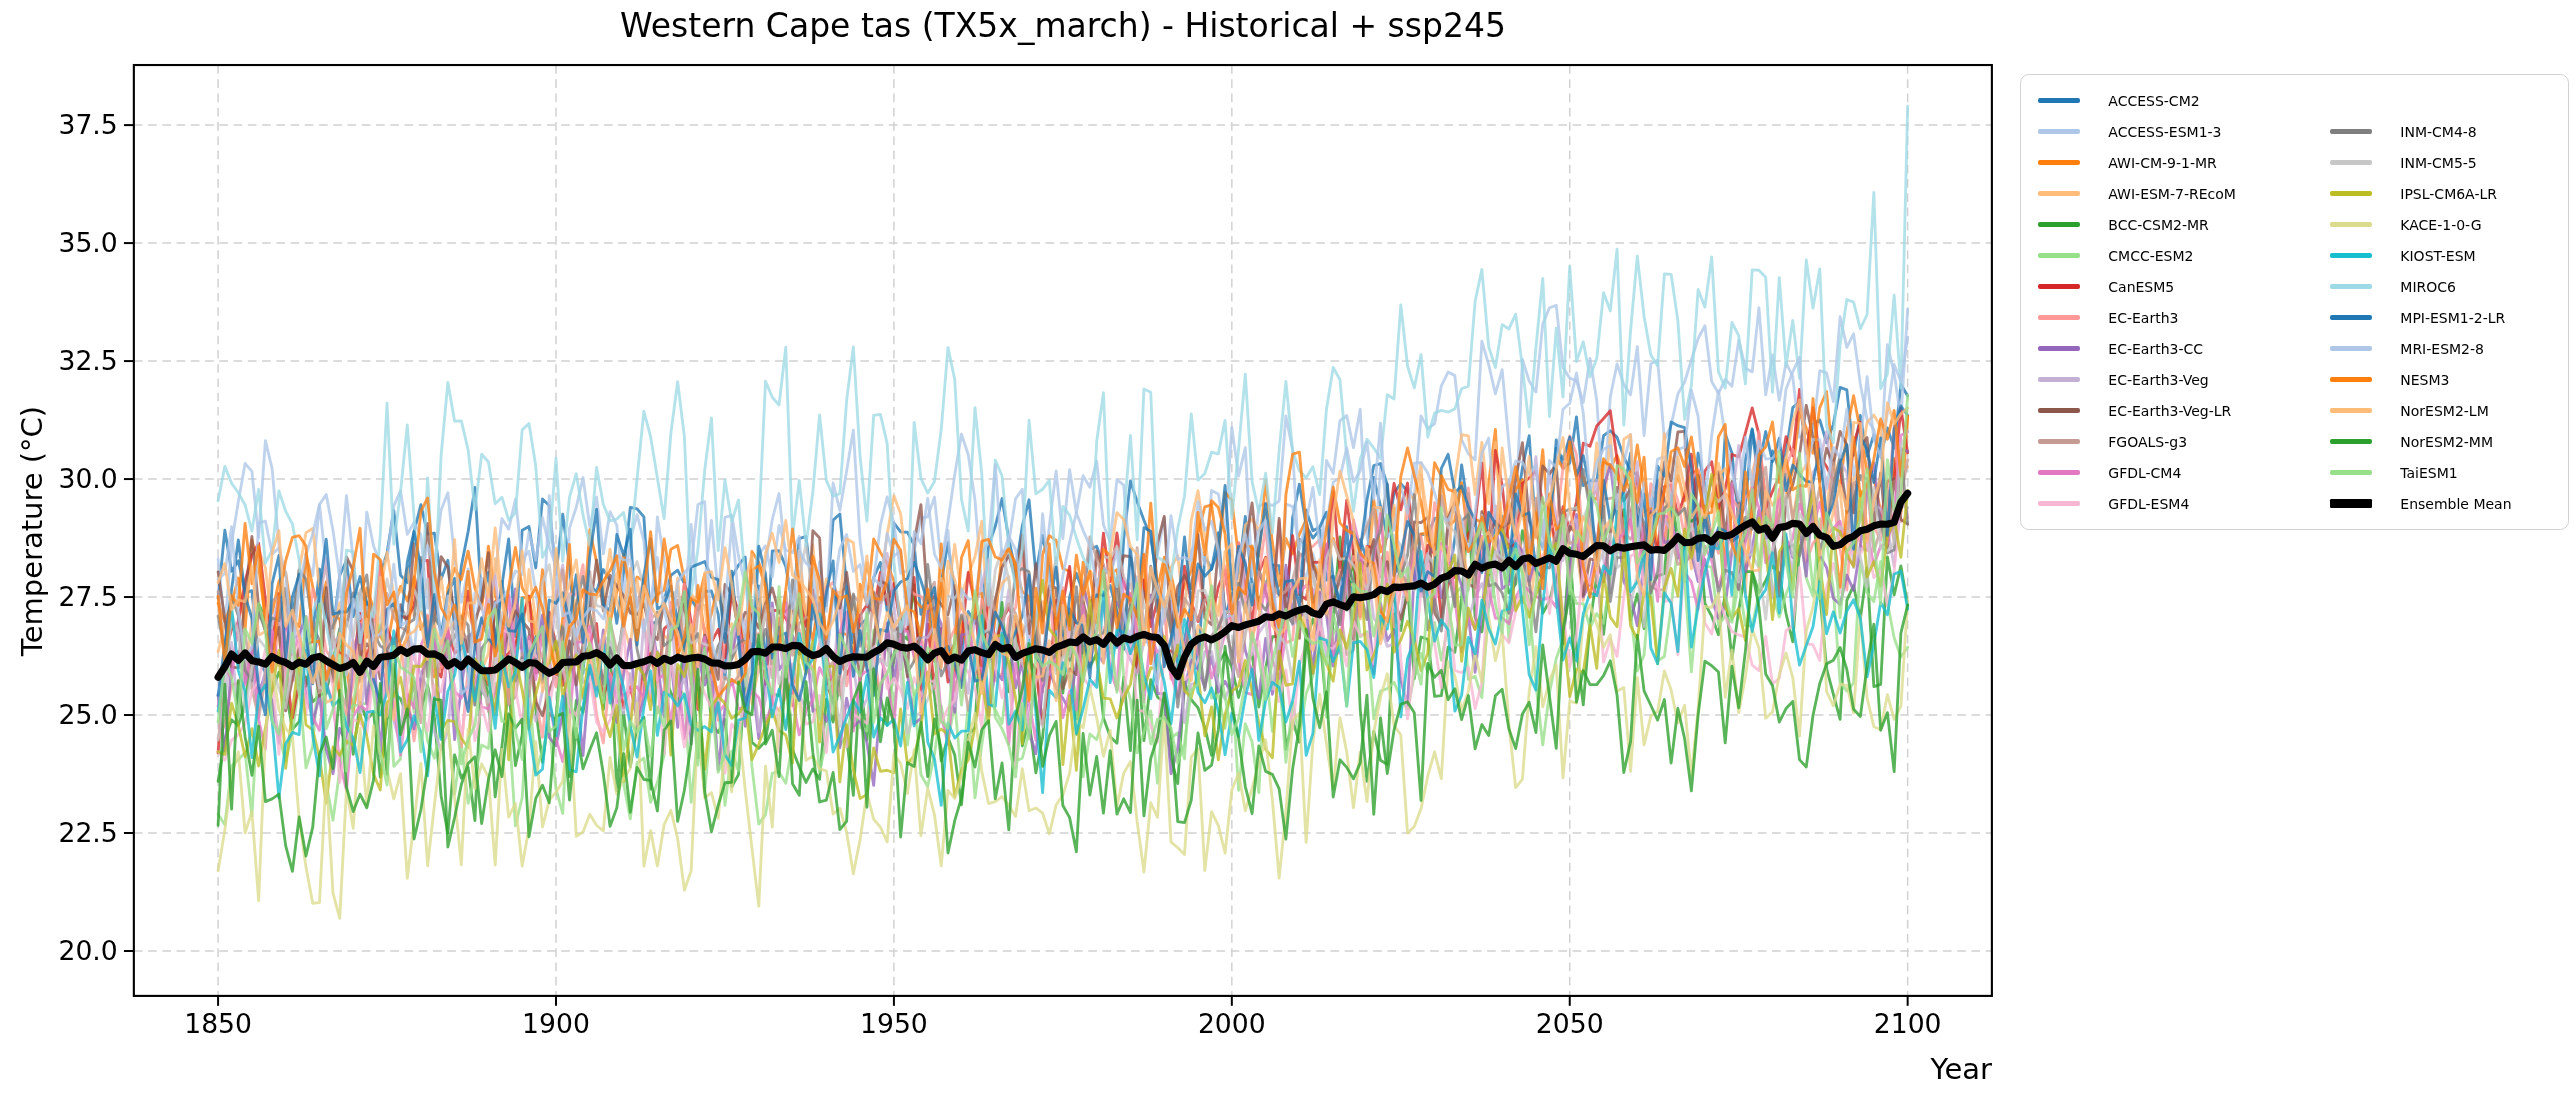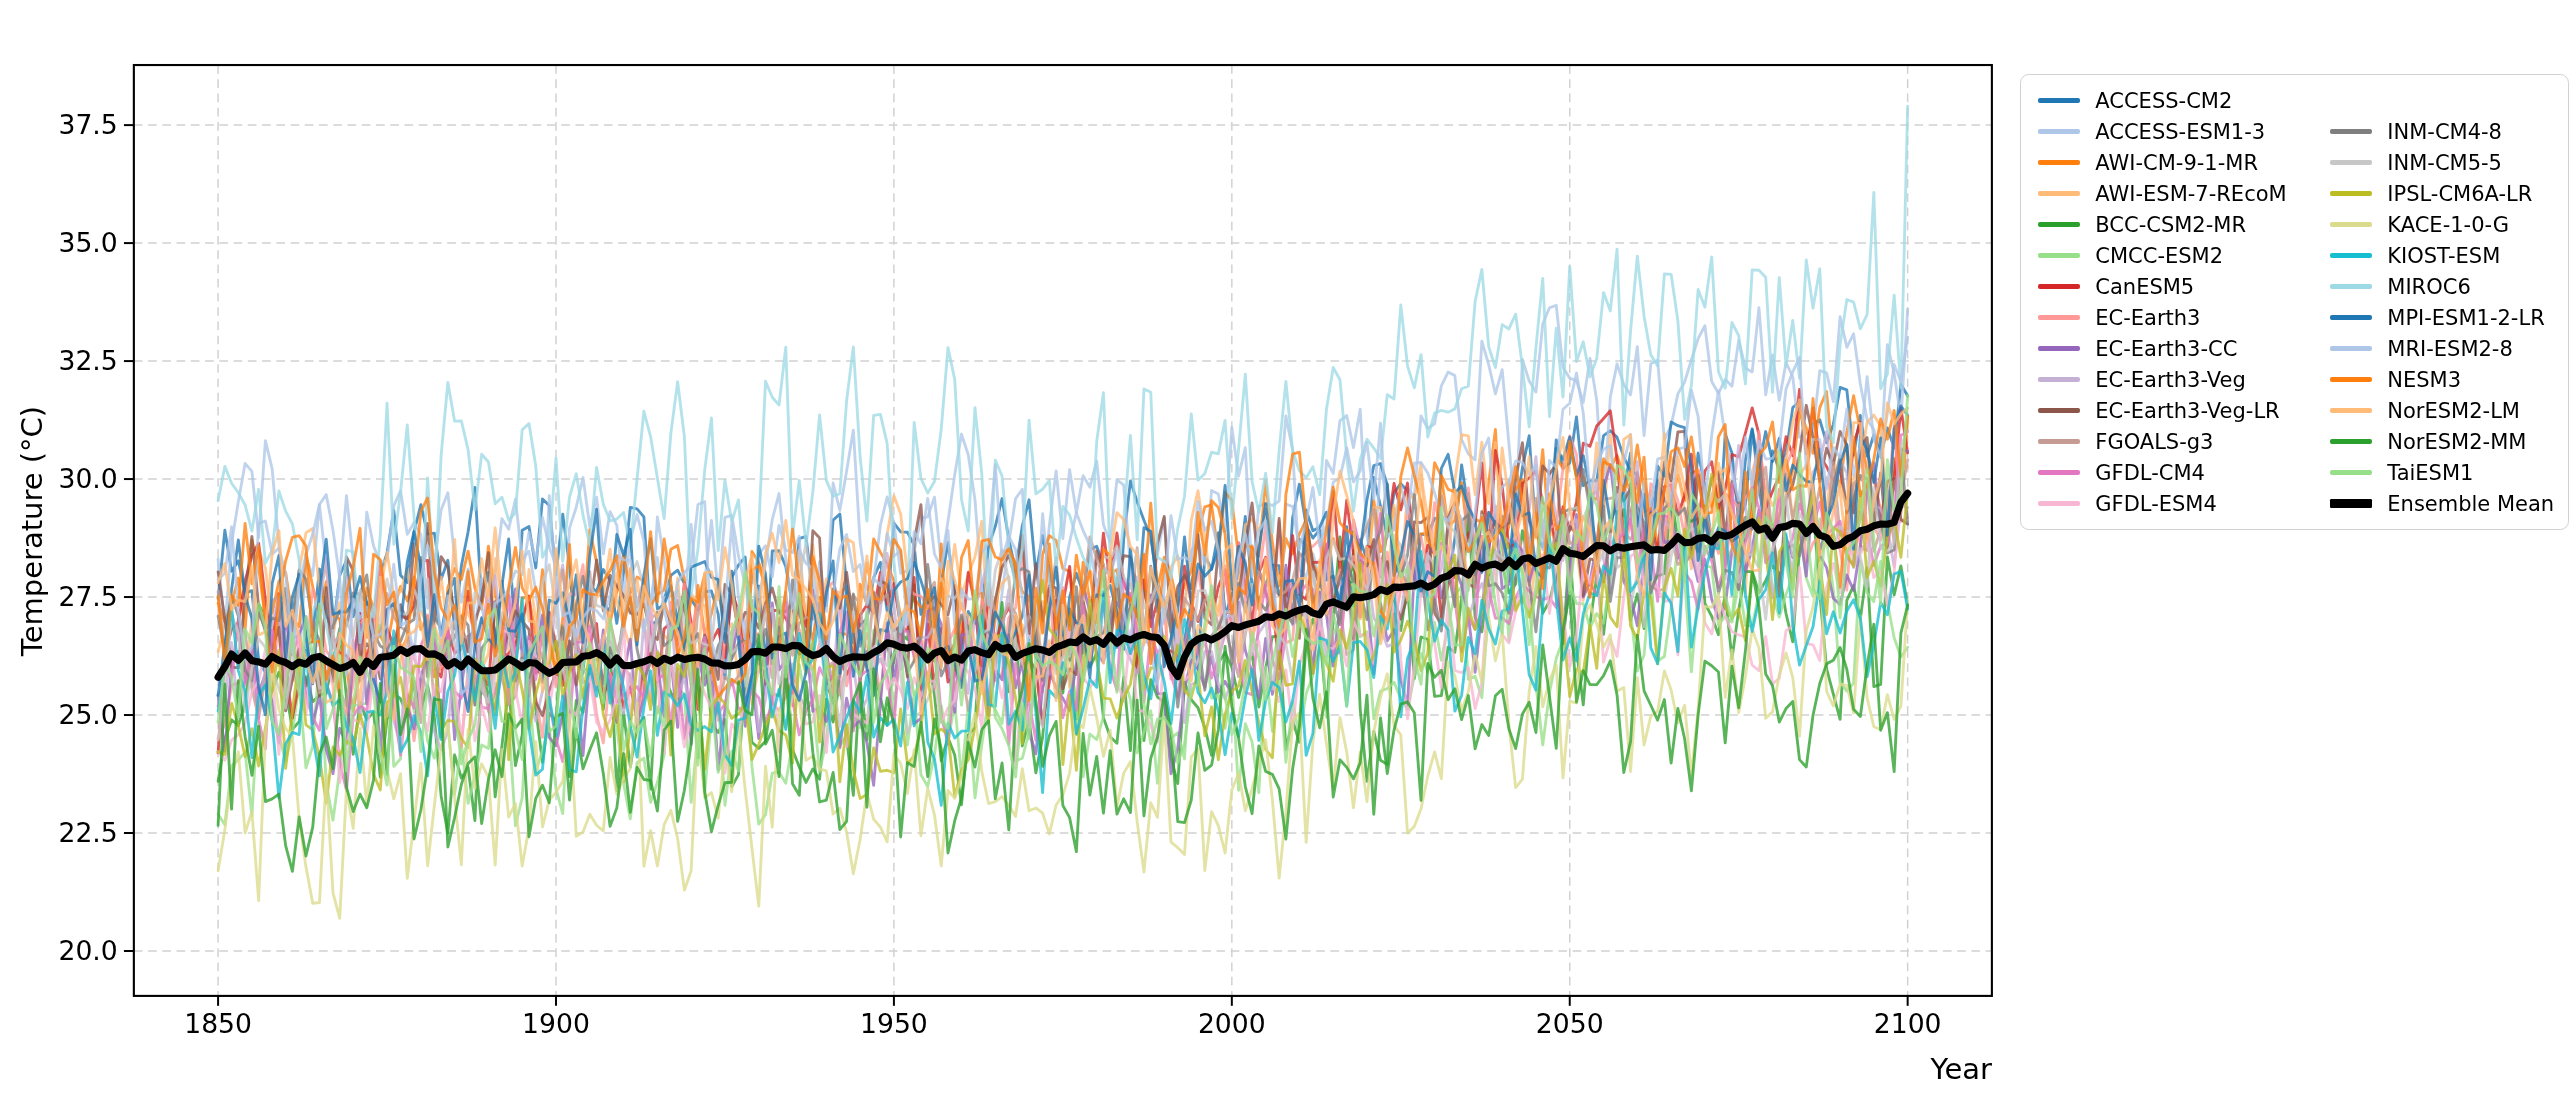--- a/index.html
+++ b/index.html
@@ -15,21 +15,21 @@
            white-space:nowrap;font-size:29px;}
   .legend{position:absolute;left:2020px;top:74px;width:549px;background:#fff;
           border:1.9px solid #d2d2d2;border-radius:8.7px;box-sizing:border-box;
           padding:10px 6.2px 10px 17.3px;display:flex;}
   .legend-col{display:flex;flex-direction:column;}
   #legend-col-1{width:292px;flex:0 0 292px;}
   #legend-col-2{flex:1;justify-content:flex-end;}
   .legend-row{display:flex;align-items:center;height:31px;}
   .swatch{width:42px;flex:0 0 42px;height:4.3px;border-radius:1.9px;}
   .swatch.thick{height:9.3px;border-radius:1.2px;}
-  .legend-label{margin-left:15px;font-size:21px;white-space:nowrap;}
+  .legend-label{margin-left:28px;font-size:14px;white-space:nowrap;}
 </style>
 </head>
 <body>
 
 <div id="figure">
   <svg id="plot-svg" width="2576" height="1095" viewBox="0 0 4159 1768">
       <defs>
         <clipPath id="plotclip">
           <rect x="216" y="105" width="3000" height="1503"></rect>
         </clipPath>
@@ -106,20 +106,21 @@
         <text x="190" y="407.5" text-anchor="end" font-size="43">35.0</text>
         <text x="190" y="217.0" text-anchor="end" font-size="43">37.5</text>
         <text x="352.0" y="1668" text-anchor="middle" font-size="43">1850</text>
         <text x="897.6" y="1668" text-anchor="middle" font-size="43">1900</text>
         <text x="1443.2" y="1668" text-anchor="middle" font-size="43">1950</text>
         <text x="1988.8" y="1668" text-anchor="middle" font-size="43">2000</text>
         <text x="2534.4" y="1668" text-anchor="middle" font-size="43">2050</text>
         <text x="3080.0" y="1668" text-anchor="middle" font-size="43">2100</text>
       </g>
     </svg>
+  <div class="chart-title">Western Cape tas (TX5x_march) - Historical + ssp245</div>
   <div class="y-label">Temperature (°C)</div>
   <div class="x-label">Year</div>
   <div class="legend">
     <div class="legend-col" id="legend-col-1">
         <div class="legend-row">
           <span class="swatch" style="background: rgb(31, 119, 180);"></span>
           <span class="legend-label">ACCESS-CM2</span>
         </div>
         <div class="legend-row">
           <span class="swatch" style="background: rgb(174, 199, 232);"></span>

